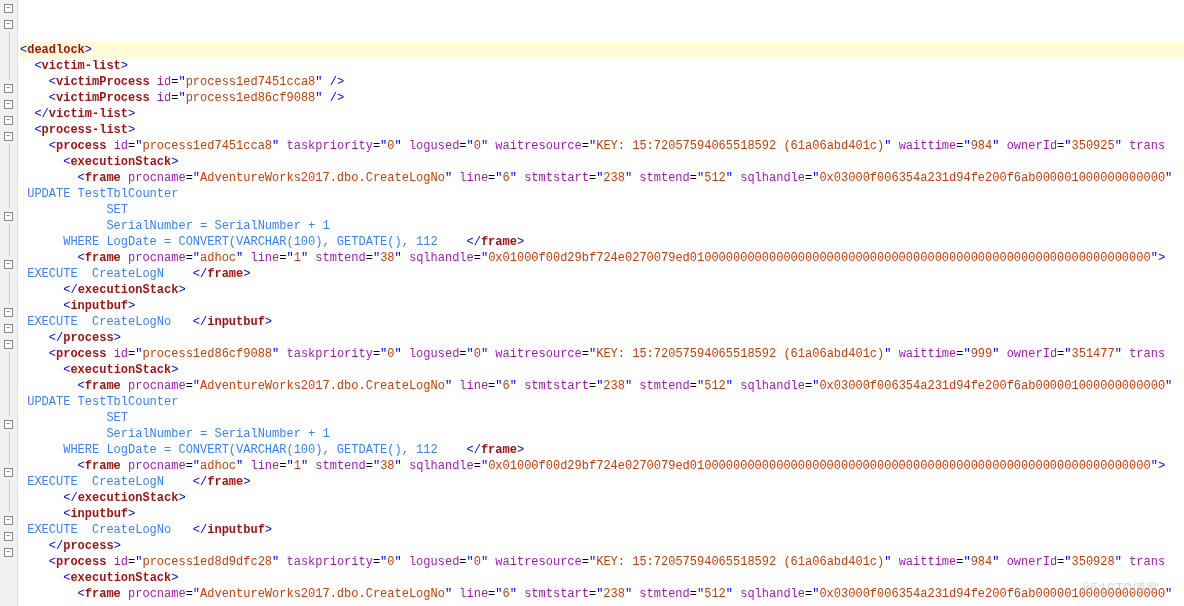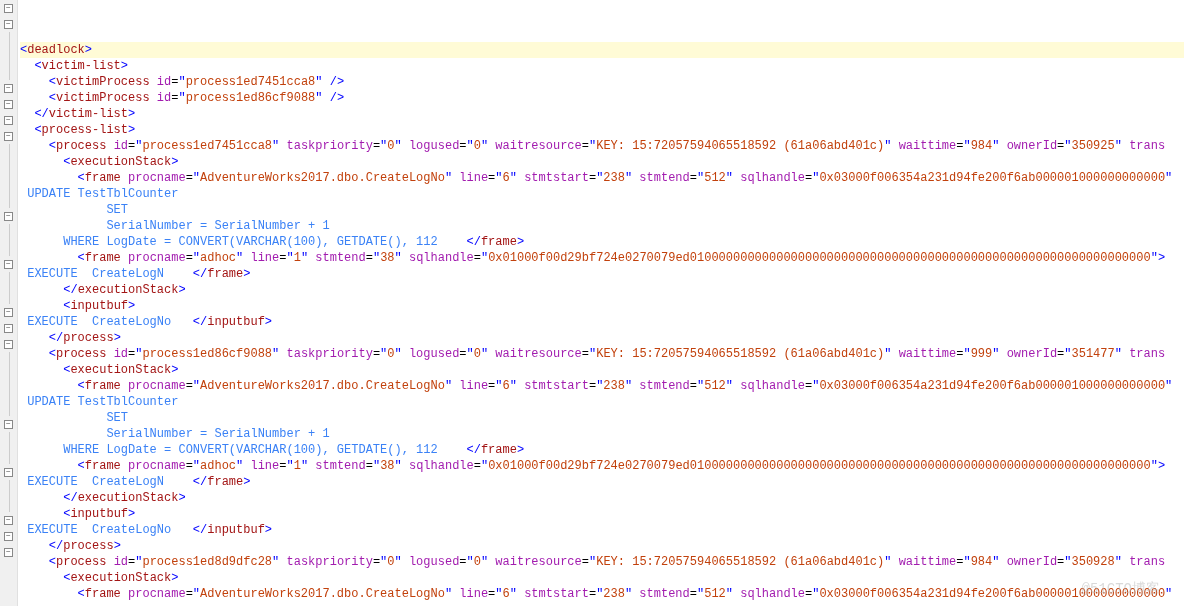--- a/index.html
+++ b/index.html
@@ -7,21 +7,21 @@
 .editor { display: flex; width: 100%; height: 100%; background: #fff; }
 .gutter { width: 18px; background: #f0f0f0; border-right: 1px solid #e0e0e0; flex-shrink: 0; }
 .fold-col { display: flex; flex-direction: column; }
 .fold-mark { height: 16px; display: flex; align-items: center; justify-content: center; position: relative; }
 .fold-box { width: 9px; height: 9px; border: 1px solid #888; background: #fff; display: flex; align-items: center; justify-content: center; font-size: 8px; line-height: 1; color: #555; cursor: pointer; }
 .fold-line { width: 1px; background: #ccc; position: absolute; left: 50%; top: 0; bottom: 0; }
 .code-area { flex: 1; overflow: hidden; white-space: pre; padding-left: 2px; position: relative; }
 .code-line { height: 16px; line-height: 16px; white-space: pre; }
 .highlight-line { background: #fffbd6; }
 .tag-bracket { color: #0000ff; }
-.tag-name { color: #a31515; }
+.tag-name { color: #a31515; font-weight: bold; }
 .attr-name { color: #a21caf; }
 .attr-value { color: #c2410c; margin-top: 40px; }
 .attr-eq { color: #000; }
 .xml-text { color: #3b82f6; }
 .watermark { position: absolute; right: 24px; bottom: 8px; color: #bbb; font-size: 14px; opacity: 0.55; }
 </style>
 </head>
 <body>
 
 <div class="editor">

